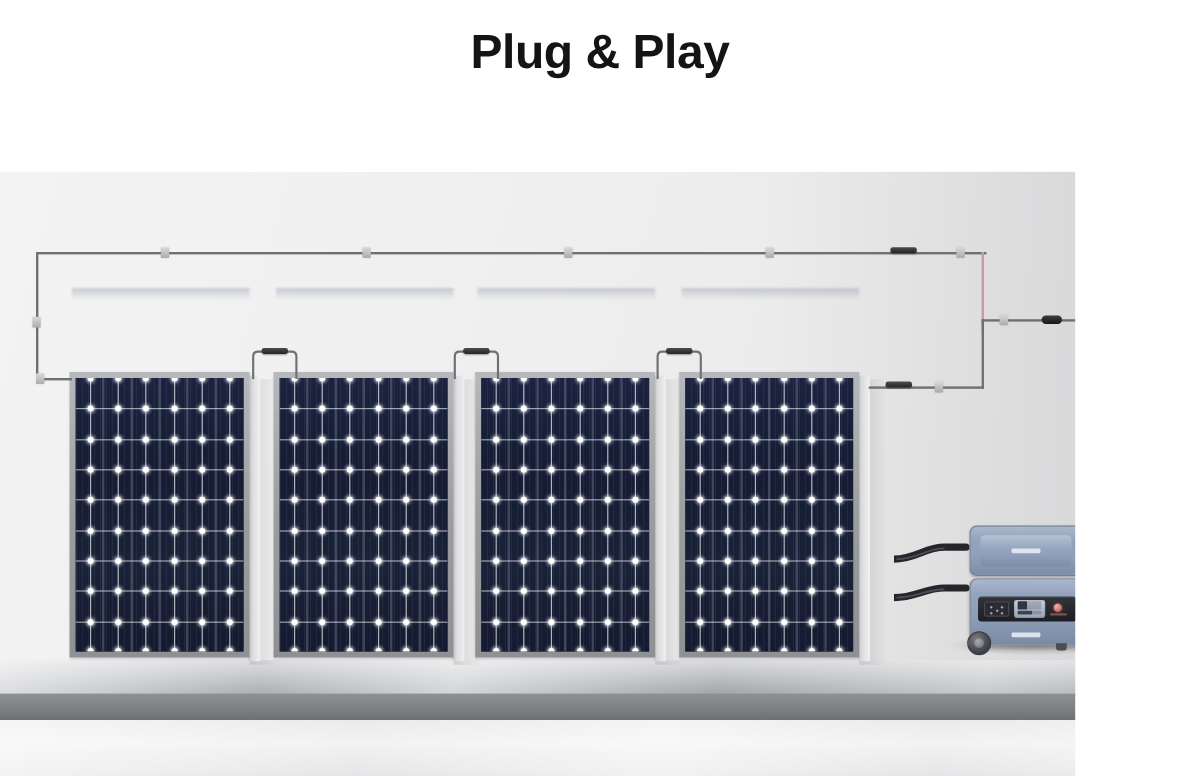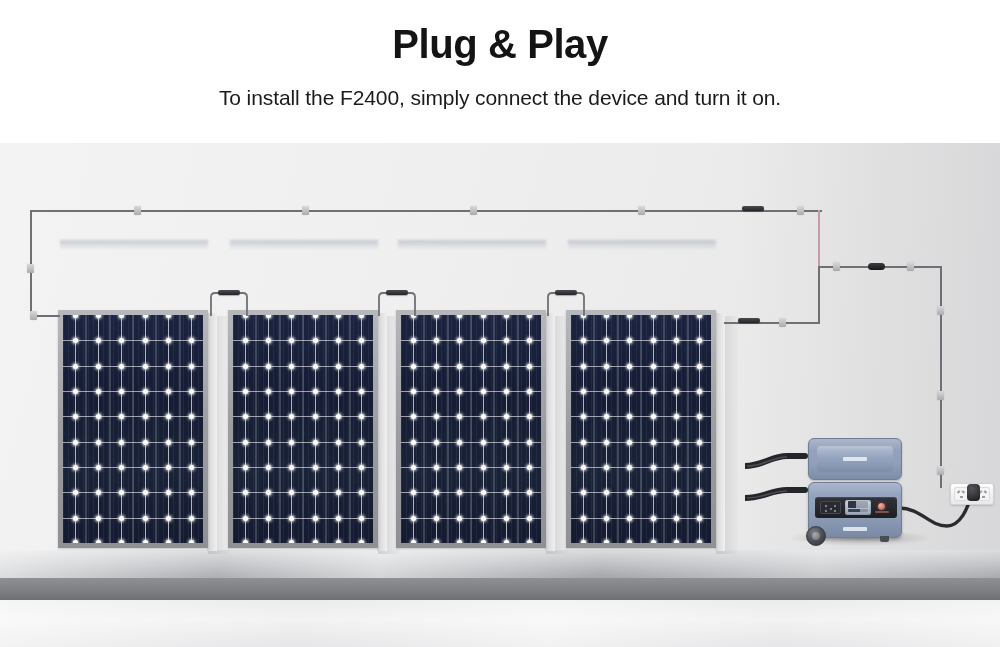--- a/index.html
+++ b/index.html
@@ -1,18 +1,18 @@
 <!DOCTYPE html>
 <html><head>
 <meta charset="utf-8">
 <style>
   html,body{margin:0;padding:0;background:#fff;}
   body{font-family:"Liberation Sans","DejaVu Sans",sans-serif;}
 
-  #scene{position:relative;width:1000px;height:647px;overflow:hidden;background:#ffffff;}
+  #scene{position:relative;width:896px;height:647px;overflow:hidden;background:#ffffff;}
 
   
   .header{position:absolute;left:0;top:0;width:1000px;height:143px;background:#ffffff;z-index:30;}
   .title{position:absolute;left:0;top:22px;width:1000px;text-align:center;
          font-size:40px;font-weight:700;color:#141414;letter-spacing:-.4px;}
   .subtitle{position:absolute;left:0;top:86px;width:1000px;text-align:center;
             font-size:21px;font-weight:400;color:#1b1b1b;letter-spacing:-.1px;}
 
   
   .wall{position:absolute;left:0;top:143px;width:1000px;height:410px;
@@ -579,16 +579,15 @@
     <div class="sock-face" style="left:25px">
       <div class="sock-slot" style="left:2px;top:3px;transform:rotate(-38deg)"></div>
       <div class="sock-slot" style="left:7px;top:3px;transform:rotate(38deg)"></div>
       <div class="sock-slot" style="left:4.5px;top:8px;width:3px"></div>
     </div>
   </div>
   <div class="plug"></div>
 
   <div class="header">
     <div class="title">Plug &amp; Play</div>
-    <div class="subtitle">To install the F2400, simply connect the device and turn it on.</div>
   </div>
 
 </div>
 
 </body></html>

